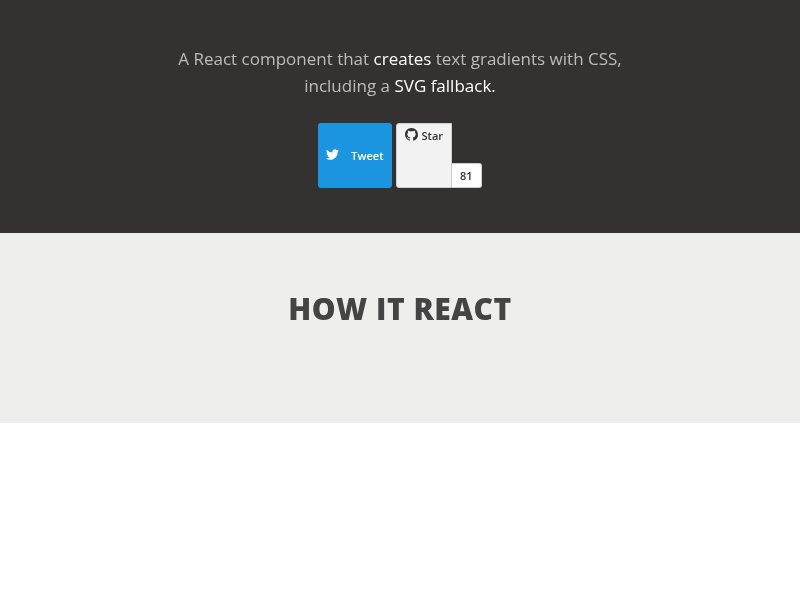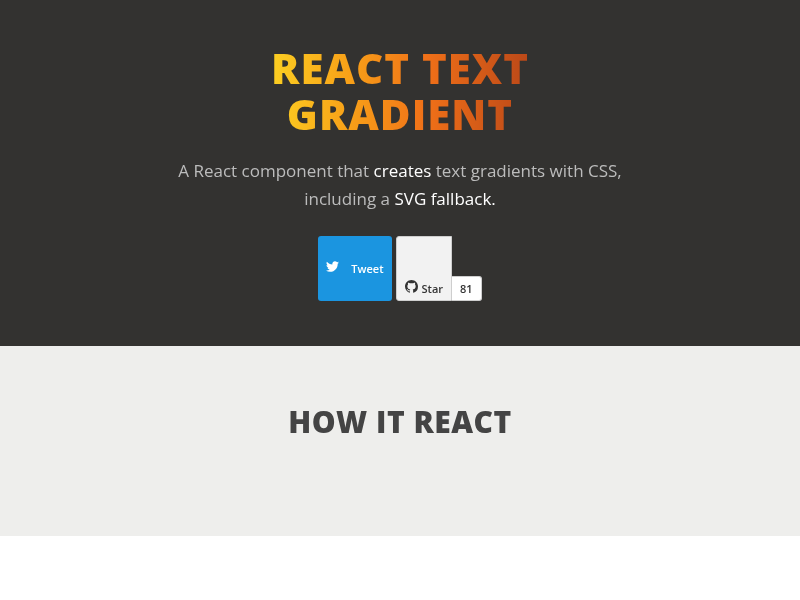--- a/index.html
+++ b/index.html
@@ -62,21 +62,21 @@
     }
     .tweet-btn svg {
       width: 13px;
       height: 13px;
       fill: #fff;
     }
     .star-btn {
       background: #f2f2f2;
       color: #333;
       display: inline-flex;
-      align-items: flex-end;
+      align-items: flex-start;
       gap: 4px;
       padding: 4px 8px;
       border-radius: 3px 0 0 3px;
       font-size: 11px;
       font-weight: 600;
       cursor: pointer;
       border: 1px solid #cecece;
     }
     .star-btn svg {
       width: 13px;
@@ -116,24 +116,20 @@
       font-size: 16px;
       line-height: 1.75;
       max-width: 470px;
       margin: 0 auto;
     }
   </style>
 </head>
 <body>
 
 <section class="hero">
-  <h1 class="hero-title">
-    <span>REACT TEXT</span><br>
-    <span>GRADIENT</span>
-  </h1>
   <p class="hero-subtitle">
     <span>A React component that </span><span class="highlight">creates</span><span> text gradients with CSS, including a </span><span class="highlight">SVG fallback.</span>
   </p>
   <div class="button-row">
     <div class="tweet-btn">
       <span>
         <svg viewBox="0 0 24 24">
             <path d="M23.954 4.569c-.885.389-1.83.654-2.825.775 1.014-.611 1.794-1.574 2.163-2.723-.951.555-2.005.959-3.127 1.184-.896-.959-2.173-1.559-3.591-1.559-2.717 0-4.92 2.203-4.92 4.917 0 .39.045.765.127 1.124C7.691 8.094 4.066 6.13 1.64 3.161c-.427.722-.666 1.561-.666 2.475 0 1.71.87 3.213 2.188 4.096-.807-.026-1.566-.248-2.228-.616v.061c0 2.385 1.693 4.374 3.946 4.827-.413.111-.849.171-1.296.171-.314 0-.615-.03-.916-.086.631 1.953 2.445 3.377 4.604 3.417-1.68 1.319-3.809 2.105-6.102 2.105-.39 0-.779-.023-1.17-.067 2.189 1.394 4.768 2.209 7.557 2.209 9.054 0 13.999-7.496 13.999-13.986 0-.209 0-.42-.015-.63.961-.689 1.8-1.56 2.46-2.548l-.047-.02z"></path>
           </svg>
       </span>

